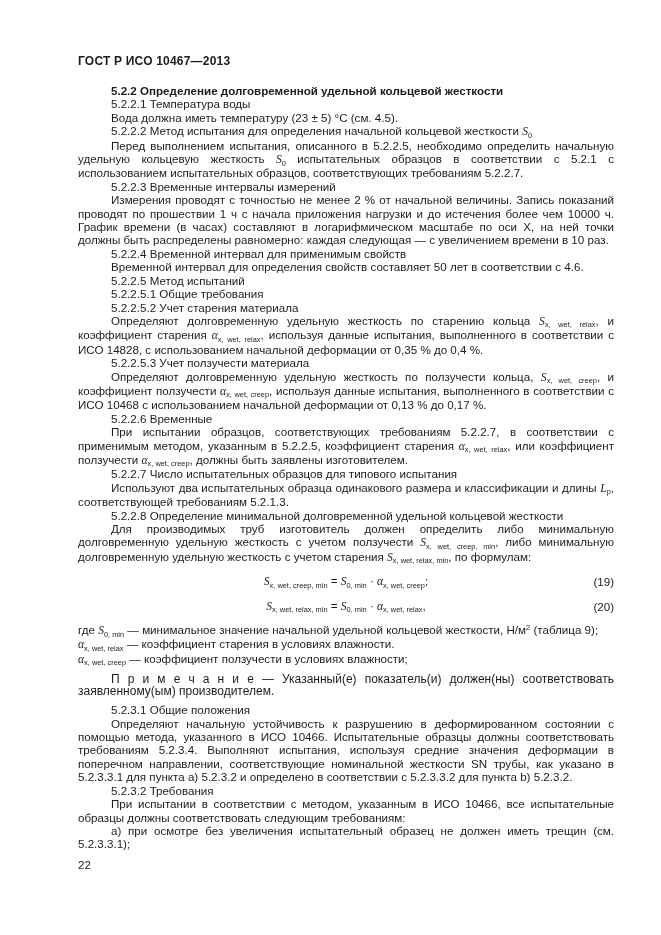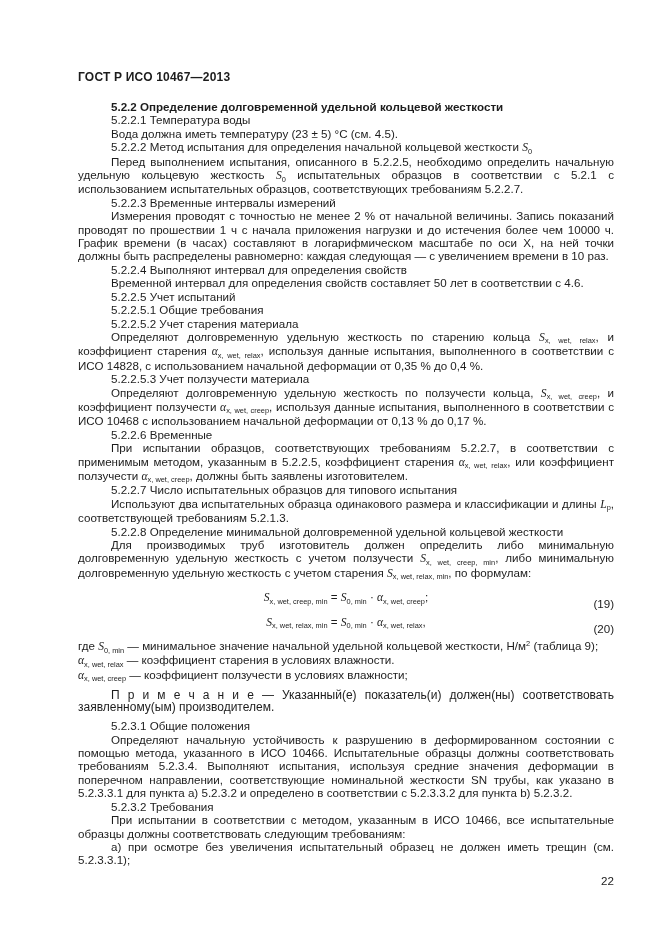--- a/index.html
+++ b/index.html
@@ -2,21 +2,21 @@
 <html lang="ru"><head>
 <meta charset="utf-8">
 <style>
   html, body { margin: 0; padding: 0; background: #ffffff; }
   .page {
     position: relative;
     width: 661px;
     height: 935px;
     box-sizing: border-box;
     background: #ffffff;
-    padding: 70px 47px 20px 78px;
+    padding: 54px 47px 20px 78px;
     font-family: "Liberation Sans", "DejaVu Sans", sans-serif;
     color: #1c1c1c;
     overflow: hidden;
   }
   .doc-header {
     font-size: 12px;
     font-weight: bold;
     margin: 0 0 15px 0;
     letter-spacing: 0.2px;
   }
@@ -37,21 +37,21 @@
   }
   p.formula {
     position: relative;
     text-align: center;
     text-indent: 0;
     margin: 10px 0;
   }
   p.formula .eqnum {
     position: absolute;
     right: 0;
-    top: 7px;
+    top: 1px;
     font-style: normal;
   }
   .var {
     font-family: "Liberation Serif", "DejaVu Serif", serif;
     font-style: italic;
   }
   .doc-body sub {
     font-size: 7.4px;
     line-height: 0;
     vertical-align: baseline;
@@ -61,40 +61,40 @@
   .doc-body sup {
     font-size: 7.4px;
     line-height: 0;
     vertical-align: baseline;
     position: relative;
     top: -4px;
   }
   .page-number {
     font-size: 11.6px;
     margin-top: 7px;
-    text-align: right;
+    text-align: left;
   }
 </style>
 </head>
 <body>
 
 <div class="page">
   <div class="doc-header">ГОСТ Р ИСО 10467—2013</div>
 
   <div class="doc-body">
       <p class="h2"><span>5.2.2 Определение долговременной удельной кольцевой жесткости</span></p>
       <p class="para"><span>5.2.2.1 Температура воды</span></p>
       <p class="para"><span>Вода должна иметь температуру (23 ± 5) °С (см. 4.5).</span></p>
       <p class="para"><span>5.2.2.2 Метод испытания для определения начальной кольцевой жесткости </span><span class="var">S</span><sub>0</sub></p>
       <p class="para"><span>Перед выполнением испытания, описанного в 5.2.2.5, необходимо определить начальную удельную кольцевую жесткость </span><span class="var">S</span><sub>0</sub><span> испытательных образцов в соответствии с 5.2.1 с использованием испытательных образцов, соответствующих требованиям 5.2.2.7.</span></p>
       <p class="para"><span>5.2.2.3 Временные интервалы измерений</span></p>
       <p class="para"><span>Измерения проводят с точностью не менее 2 % от начальной величины. Запись показаний проводят по прошествии 1 ч с начала приложения нагрузки и до истечения более чем 10000 ч. График времени (в часах) составляют в логарифмическом масштабе по оси X, на ней точки должны быть распределены равномерно: каждая следующая — с увеличением времени в 10 раз.</span></p>
-      <p class="para"><span>5.2.2.4 Выполняют интервал для определения свойств</span></p>
+      <p class="para"><span>5.2.2.4 Временной интервал для применимым свойств</span></p>
       <p class="para"><span>Временной интервал для определения свойств составляет 50 лет в соответствии с 4.6.</span></p>
-      <p class="para"><span>5.2.2.5 Учет испытаний</span></p>
+      <p class="para"><span>5.2.2.5 Метод испытаний</span></p>
       <p class="para"><span>5.2.2.5.1 Общие требования</span></p>
       <p class="para"><span>5.2.2.5.2 Учет старения материала</span></p>
       <p class="para"><span>Определяют долговременную удельную жесткость по старению кольца </span><span class="var">S</span><sub>x, wet, relax</sub><span>, и коэффициент старения </span><span class="var">α</span><sub>x, wet, relax</sub><span>, используя данные испытания, выполненного в соответствии с ИСО 14828, с использованием начальной деформации от 0,35 % до 0,4 %.</span></p>
       <p class="para"><span>5.2.2.5.3 Учет ползучести материала</span></p>
       <p class="para"><span>Определяют долговременную удельную жесткость по ползучести кольца, </span><span class="var">S</span><sub>x, wet, creep</sub><span>, и коэффициент ползучести </span><span class="var">α</span><sub>x, wet, creep</sub><span>, используя данные испытания, выполненного в соответствии с ИСО 10468 с использованием начальной деформации от 0,13 % до 0,17 %.</span></p>
       <p class="para"><span>5.2.2.6 Временные</span></p>
       <p class="para"><span>При испытании образцов, соответствующих требованиям 5.2.2.7, в соответствии с применимым методом, указанным в 5.2.2.5, коэффициент старения </span><span class="var">α</span><sub>x, wet, relax</sub><span>, или коэффициент ползучести </span><span class="var">α</span><sub>x, wet, creep</sub><span>, должны быть заявлены изготовителем.</span></p>
       <p class="para"><span>5.2.2.7 Число испытательных образцов для типового испытания</span></p>
       <p class="para"><span>Используют два испытательных образца одинакового размера и классификации и длины </span><span class="var">L</span><sub>p</sub><span>, соответствующей требованиям 5.2.1.3.</span></p>
       <p class="para"><span>5.2.2.8 Определение минимальной долговременной удельной кольцевой жесткости</span></p>

